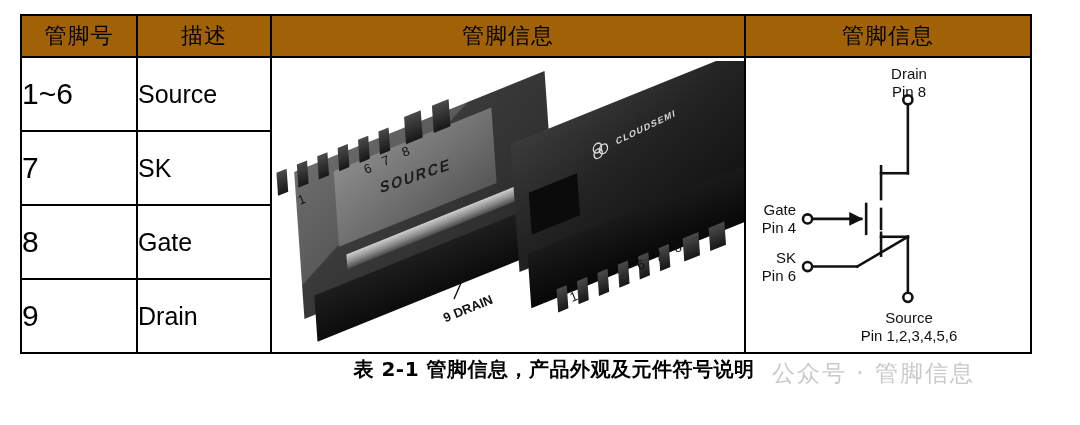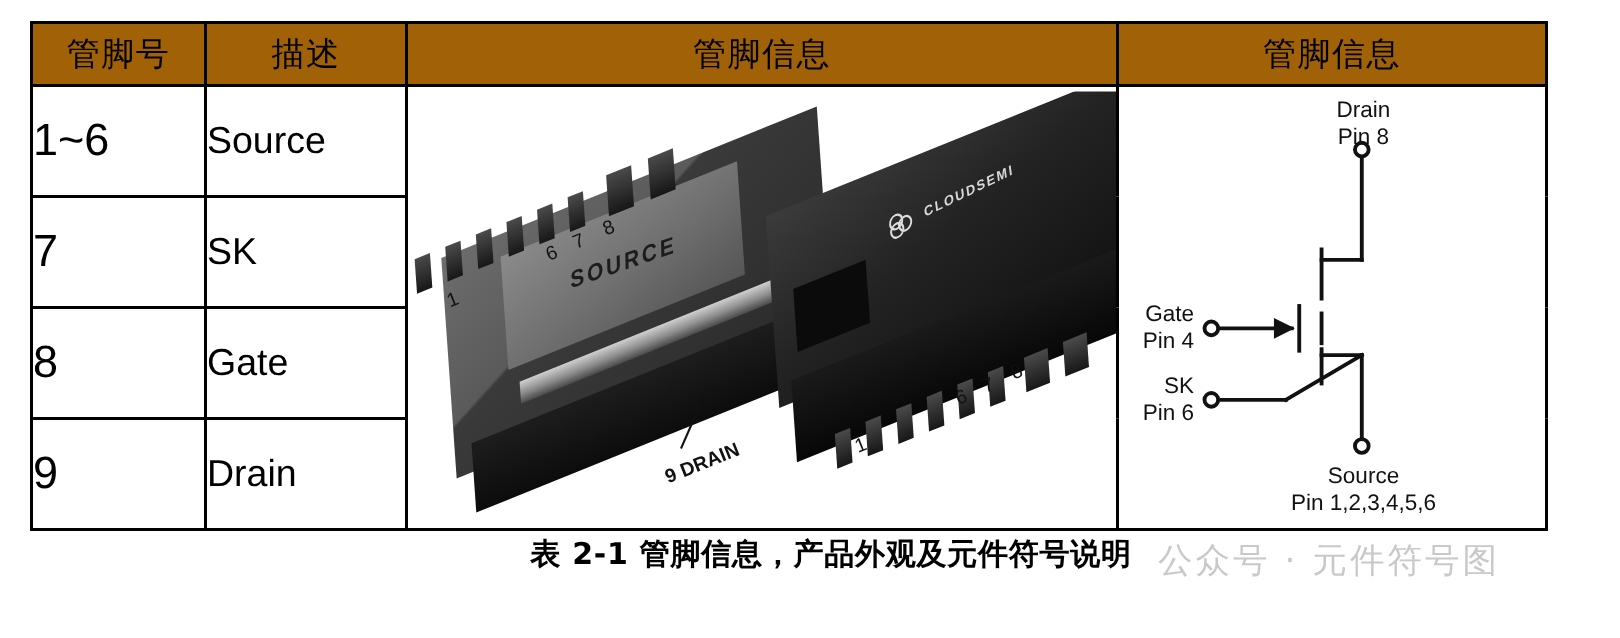--- a/index.html
+++ b/index.html
@@ -342,13 +342,13 @@
       <td class="pin-desc">Gate</td>
     </tr>
     <tr>
       <td class="pin-no">9</td>
       <td class="pin-desc">Drain</td>
     </tr>
   </tbody>
 </table>
 
 <div id="caption">表 2-1 管脚信息，产品外观及元件符号说明</div>
-<div id="watermark">公众号 · 元件符号图</div>
+<div id="watermark">公众号 · 管脚信息</div>
 
 </body></html>

